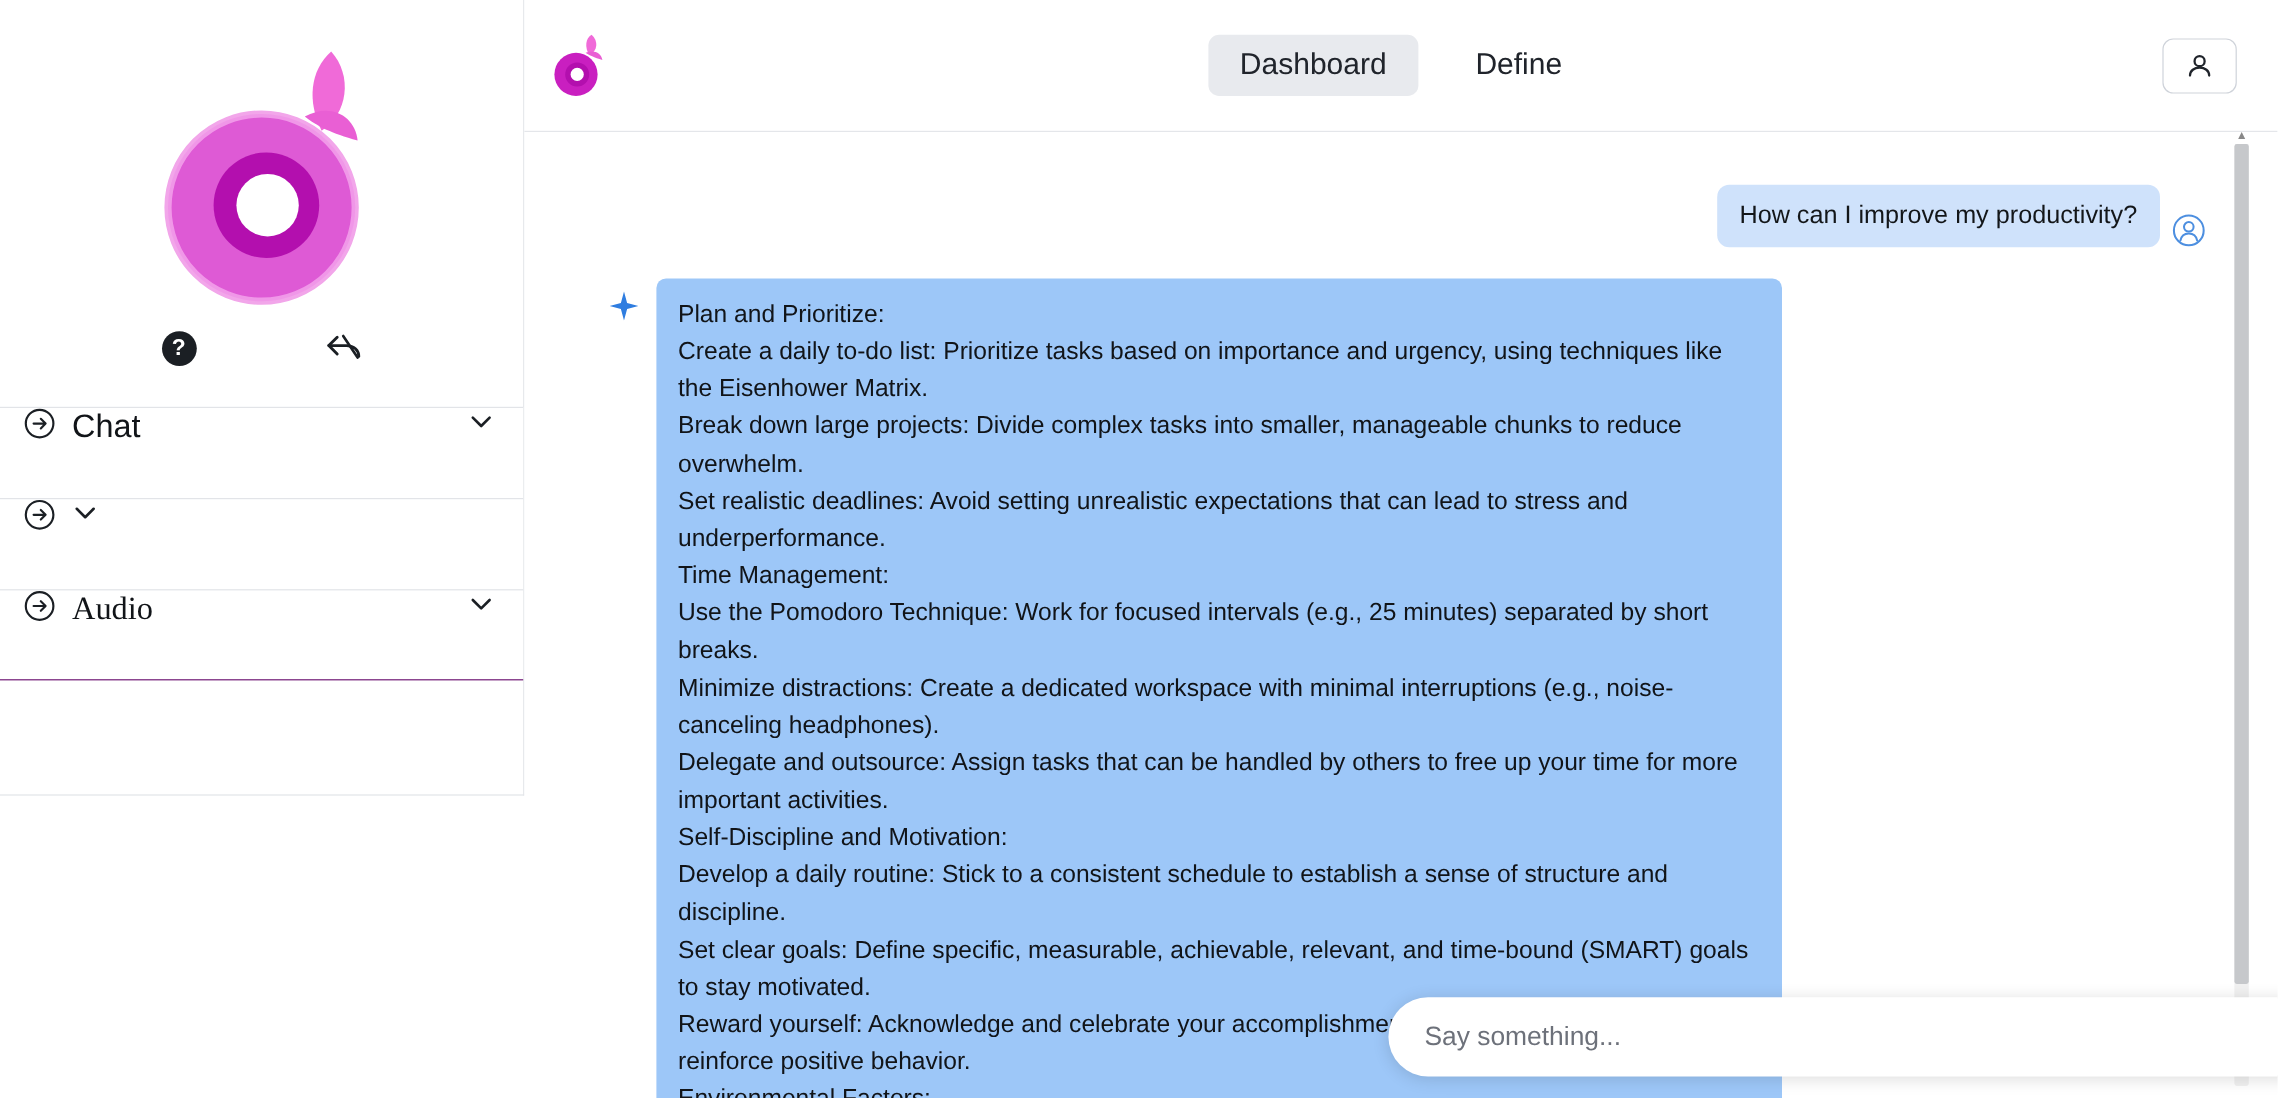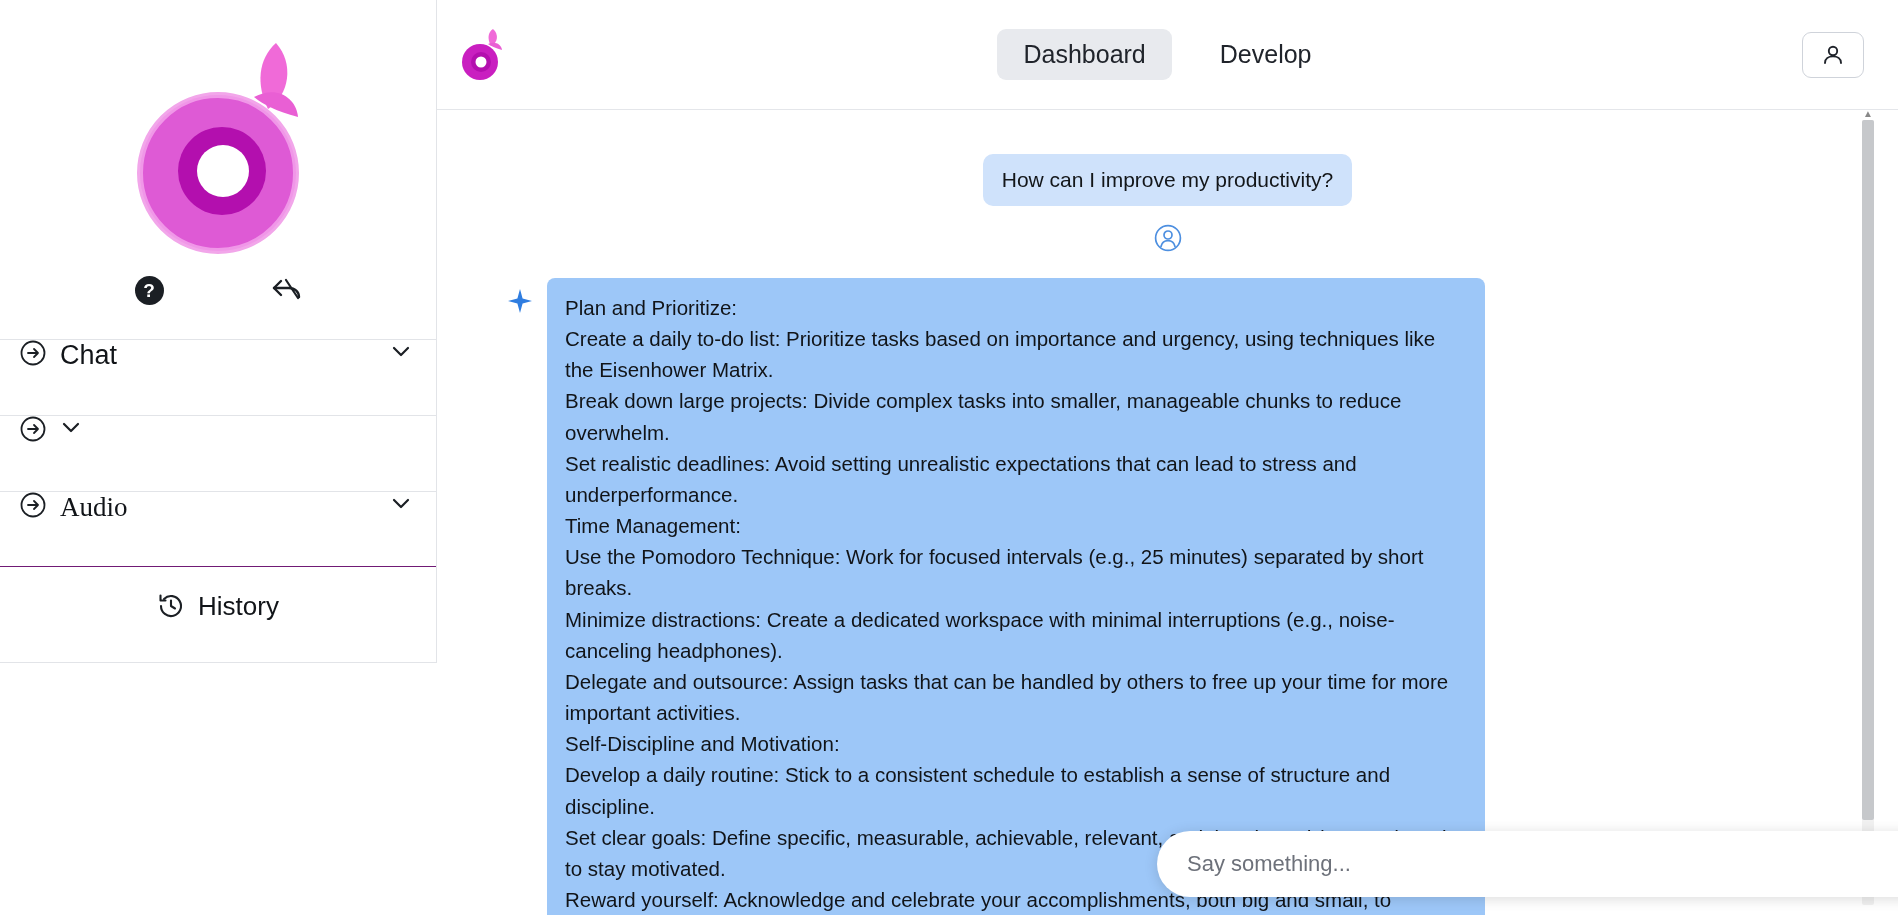--- a/index.html
+++ b/index.html
@@ -157,24 +157,23 @@
   .chat-scroll {
     position: absolute;
     left: 0; top: 0;
     width: 1461px;
     height: 805px;
     padding: 26px 60px 0 60px;
   }
   .msg-user-row {
     display: flex;
     justify-content: flex-end;
-    align-items: center;
+    align-items: flex-end;
     gap: 10px;
     margin-top: 18px;
-    flex-direction: column;
   }
   .bubble-user {
     background: #cfe2fb;
     color: #131619;
     font-size: 21px;
     border-radius: 10px;
     padding: 14px 19px;
     max-width: 760px;
   }
   .user-avatar { width: 28px; height: 28px; margin-top: 8px; flex: 0 0 auto; }
@@ -312,45 +311,37 @@
           <path d="M8 13 H18 M14 9 L18 13 L14 17" fill="none" stroke="#1b1f24" stroke-width="1.8" stroke-linecap="round" stroke-linejoin="round"></path>
         </svg>
         <span class="nav-label">Audio</span>
         <svg class="chev" viewBox="0 0 22 22">
           <path d="M4 8 L11 15 L18 8" fill="none" stroke="#1b1f24" stroke-width="2.2" stroke-linecap="round" stroke-linejoin="round"></path>
         </svg>
       </div>
 
     </div>
 
-    <div class="history-row">
-      <svg width="28" height="28" viewBox="0 0 28 28">
-        <path d="M4 14 a10 10 0 1 0 3-7.1" fill="none" stroke="#1b1f24" stroke-width="2.1" stroke-linecap="round"></path>
-        <path d="M3.5 3.5 V8.5 H8.5" fill="none" stroke="#1b1f24" stroke-width="2.1" stroke-linecap="round" stroke-linejoin="round"></path>
-        <path d="M14 8.5 V14 L18 16.5" fill="none" stroke="#1b1f24" stroke-width="2.1" stroke-linecap="round" stroke-linejoin="round"></path>
-      </svg>
-      <span class="history-label">History</span>
-    </div>
 
   </div>
 
   <div class="main">
 
     <div class="topbar">
       <svg class="topbar-logo" viewBox="0 0 46 56">
         <path d="M34 2 C40 7 39 16 32 19 C28 12 29 5 34 2 Z" fill="#f06ad8"></path>
         <circle cx="21" cy="35" r="18" fill="#c91fc0"></circle>
         <circle cx="22" cy="35" r="10" fill="#b30fae"></circle>
         <circle cx="22" cy="35" r="5.5" fill="#ffffff"></circle>
         <path d="M29 17 C36 14 42 17 43 23 C36 21 32 19 29 17 Z" fill="#e95fd4"></path>
       </svg>
 
       <div class="top-tabs">
         <button class="tab active">Dashboard</button>
-        <button class="tab">Develop</button>
+        <button class="tab">Define</button>
       </div>
 
       <div class="avatar-btn">
         <svg width="26" height="26" viewBox="0 0 26 26">
           <circle cx="13" cy="9" r="4.2" fill="none" stroke="#20242b" stroke-width="1.9"></circle>
           <path d="M5 21 C5 16.8 8.6 14.4 13 14.4 C17.4 14.4 21 16.8 21 21" fill="none" stroke="#20242b" stroke-width="1.9" stroke-linecap="round"></path>
         </svg>
       </div>
     </div>
 

